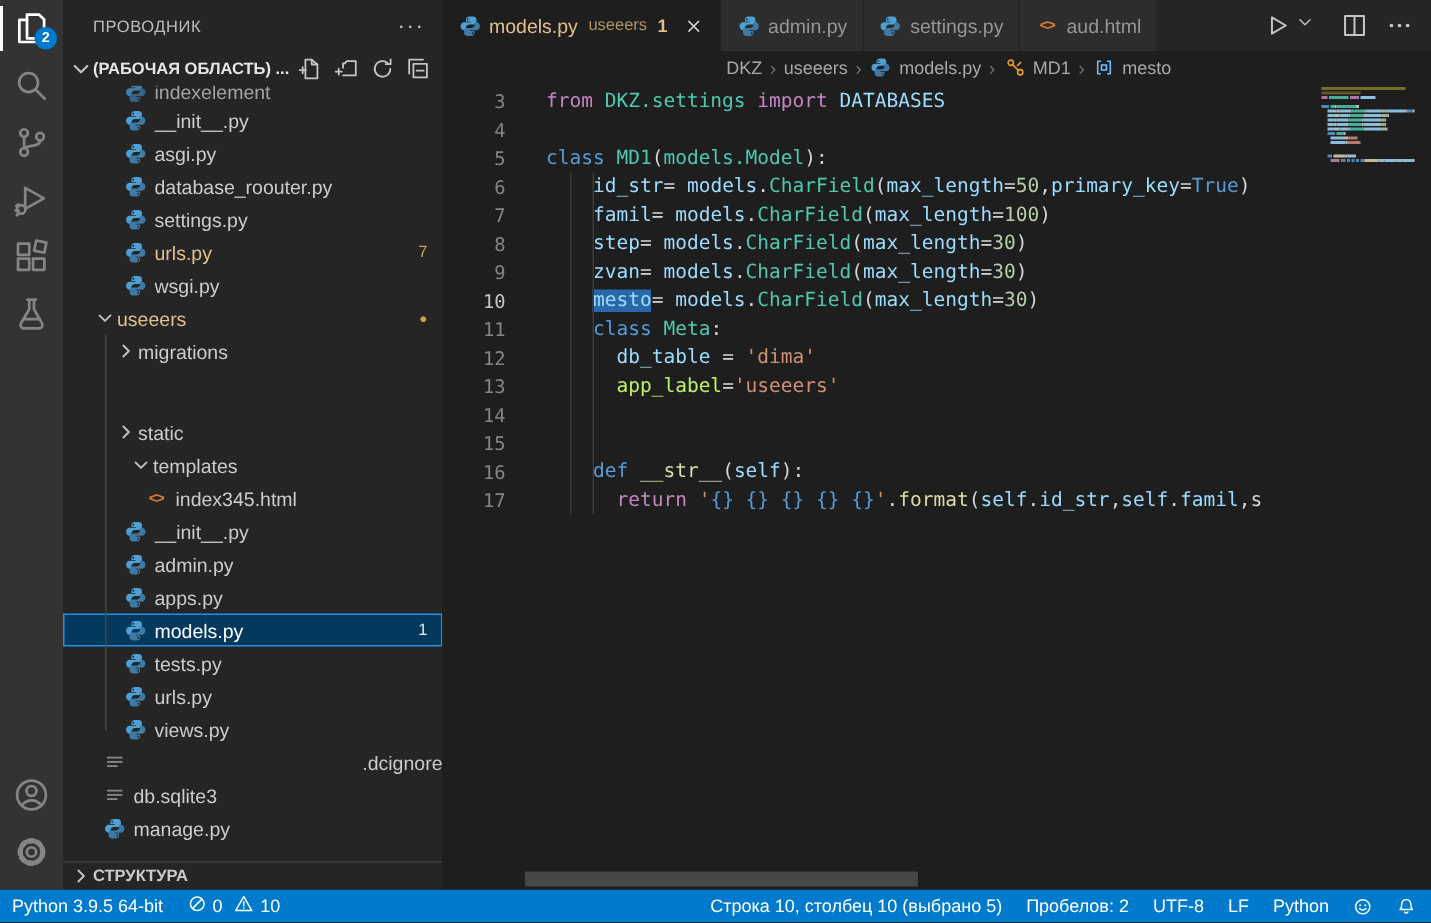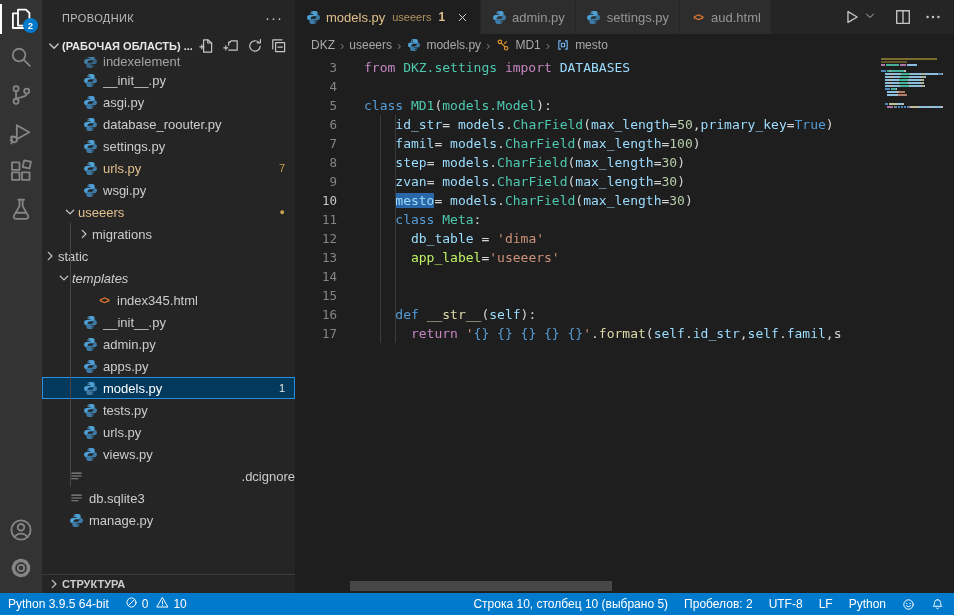--- a/index.html
+++ b/index.html
@@ -52,21 +52,21 @@
   .tab .fi { margin-right:5px; }
   .tab-desc { font-size:11px; margin-left:7px; color:#b0935f; }
   .tab-badge { margin-left:7px; font-weight:bold; color:#e2c08d; font-size:12px; }
   .tab-close { margin-left:9px; width:16px; height:16px; color:#d4d4d4; display:flex; align-items:center; justify-content:center; }
   .tab-close svg { width:13px; height:13px; }
   #editor-actions { margin-left:auto; display:flex; align-items:center; gap:12px; padding:0 12px; color:#c5c5c5; }
   #editor-actions .icon-btn { width:18px; height:18px; cursor:pointer; }
   #editor-actions svg { width:18px; height:18px; }
   #editor-actions .small svg { width:12px; height:12px; }
 
-  #breadcrumb { height:22px; display:flex; align-items:center; padding-left:16px; font-size:12px; color:#a9a9a9; background:#1e1e1e; flex:none; }
+  #breadcrumb { height:22px; display:flex; align-items:center; padding-left:16px; font-size:12px; color:#a9a9a9; background:#1e1e1e; flex:none;justify-content:center; }
   .bc-item { display:flex; align-items:center; cursor:pointer; }
   .bc-sep { margin:0 5px; color:#6e6e6e; font-size:13px; }
   .bc-item .fi { margin-right:4px; }
   .bc-item .fi svg { width:14px; height:14px; }
 
   #code-wrap { position:relative; flex:1; background:#1e1e1e; overflow:hidden;
                font-family:"DejaVu Sans Mono","Liberation Mono",monospace; font-size:13px; }
   #code { padding-top:2px; }
   .line { display:flex; height:19px; line-height:19px; white-space:pre; }
   .ln { width:42px; text-align:right; color:#858585; flex:none; font-size:12.5px; }
@@ -277,29 +277,29 @@
             <span class="tree-badge" style="color: rgb(199, 162, 74); font-size: 9px;">●</span>
           </div>
           <div class="tree-row" style="padding-left: 34px;">
             <span class="chev">
               <svg viewBox="0 0 16 16" fill="none" stroke="currentColor" stroke-width="1.2" stroke-linecap="round" stroke-linejoin="round">
                 <path d="M6 3.8l4.2 4.2L6 12.2" stroke-width="1.4"></path>
               </svg>
             </span>
             <span class="tree-label" style="color: rgb(204, 204, 204);">migrations</span>
           </div>
-          <div class="tree-row" style="">
+          <div class="tree-row" style="padding-left: 34px; margin-top: 32px;">
             <span class="chev">
               <svg viewBox="0 0 16 16" fill="none" stroke="currentColor" stroke-width="1.2" stroke-linecap="round" stroke-linejoin="round">
                 <path d="M6 3.8l4.2 4.2L6 12.2" stroke-width="1.4"></path>
               </svg>
             </span>
             <span class="tree-label" style="color: rgb(204, 204, 204);">static</span>
           </div>
-          <div class="tree-row" style="padding-left: 14px; font-style: italic;">
+          <div class="tree-row" style="padding-left: 44px;">
             <span class="chev open">
               <svg viewBox="0 0 16 16" fill="none" stroke="currentColor" stroke-width="1.2" stroke-linecap="round" stroke-linejoin="round">
                 <path d="M6 3.8l4.2 4.2L6 12.2" stroke-width="1.4"></path>
               </svg>
             </span>
             <span class="tree-label" style="color: rgb(204, 204, 204);">templates</span>
           </div>
           <div class="tree-row" style="padding-left: 54px;">
             <span class="fi html-glyph">&lt;&gt;</span>
             <span class="tree-label" style="color: rgb(204, 204, 204);">index345.html</span>

